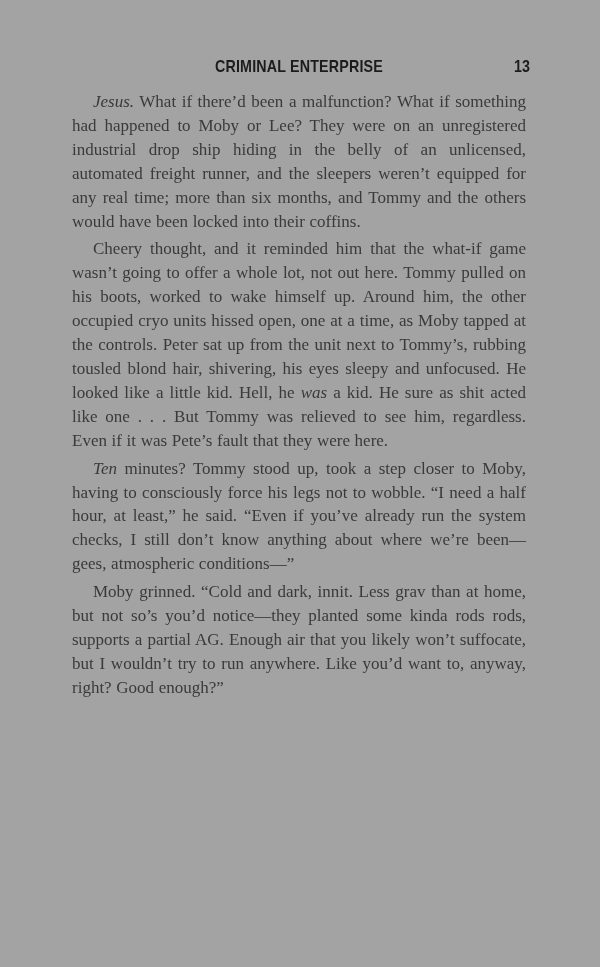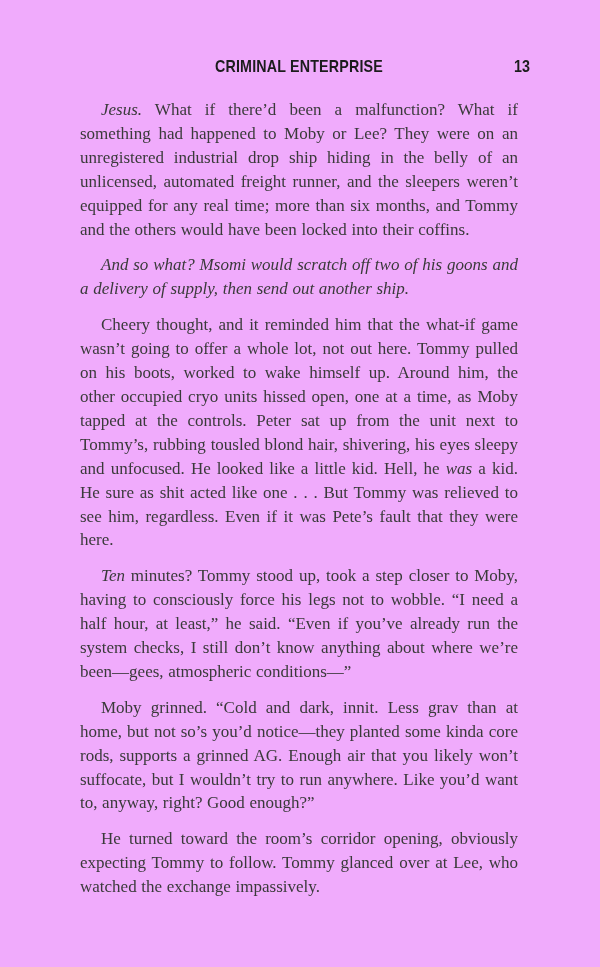--- a/index.html
+++ b/index.html
@@ -4,21 +4,21 @@
 <style>
   html, body {
     margin: 0;
     padding: 0;
     background: #ffffff;
   }
   .book-page {
     position: relative;
     width: 600px;
     height: 967px;
-    background: #f0abfc;
+    background: #a3a3a3;
     overflow: hidden;
   }
   .page-header {
     position: absolute;
     top: 57px;
     left: 68px;
     width: 462px;
     height: 22px;
     font-family: "Liberation Sans", sans-serif;
     font-weight: 700;
@@ -50,36 +50,34 @@
     font-family: "Liberation Serif", serif;
     font-size: 17px;
     line-height: 23.9px;
     color: #3a3a3a;
     text-align: justify;
     hyphens: none;
     -webkit-hyphens: none;
     word-spacing: 0.4px;
   }
   .body-text p.para {
-    margin: 12px;
+    margin: 4px;
     text-indent: 21px;
   }
   .it {
     font-style: italic;
   }
 </style>
 </head>
 <body>
 
 <div class="book-page">
   <header class="page-header">
     <span class="running-head">CRIMINAL ENTERPRISE</span>
     <span class="page-number">13</span>
   </header>
   <main class="body-text">
       <p class="para"><span class="it">Jesus.</span><span> What if there’d been a malfunction? What if something had happened to Moby or Lee? They were on an unregistered industrial drop ship hiding in the belly of an unlicensed, automated freight runner, and the sleepers weren’t equipped for any real time; more than six months, and Tommy and the others would have been locked into their coffins.</span></p>
-      <p class="para"><span class="it">And so what? Msomi would scratch off two of his goons and a delivery of supply, then send out another ship.</span></p>
       <p class="para"><span>Cheery thought, and it reminded him that the what-if game wasn’t going to offer a whole lot, not out here. Tommy pulled on his boots, worked to wake himself up. Around him, the other occupied cryo units hissed open, one at a time, as Moby tapped at the controls. Peter sat up from the unit next to Tommy’s, rubbing tousled blond hair, shivering, his eyes sleepy and unfocused. He looked like a little kid. Hell, he </span><span class="it">was</span><span> a kid. He sure as shit acted like one . . . But Tommy was relieved to see him, regardless. Even if it was Pete’s fault that they were here.</span></p>
       <p class="para"><span class="it">Ten</span><span> minutes? Tommy stood up, took a step closer to Moby, having to consciously force his legs not to wobble. “I need a half hour, at least,” he said. “Even if you’ve already run the system checks, I still don’t know anything about where we’re been—gees, atmospheric conditions—”</span></p>
-      <p class="para"><span>Moby grinned. “Cold and dark, innit. Less grav than at home, but not so’s you’d notice—they planted some kinda core rods, supports a grinned AG. Enough air that you likely won’t suffocate, but I wouldn’t try to run anywhere. Like you’d want to, anyway, right? Good enough?”</span></p>
-      <p class="para"><span>He turned toward the room’s corridor opening, obviously expecting Tommy to follow. Tommy glanced over at Lee, who watched the exchange impassively.</span></p>
+      <p class="para"><span>Moby grinned. “Cold and dark, innit. Less grav than at home, but not so’s you’d notice—they planted some kinda rods rods, supports a partial AG. Enough air that you likely won’t suffocate, but I wouldn’t try to run anywhere. Like you’d want to, anyway, right? Good enough?”</span></p>
     </main>
 </div>
 
 </body></html>

